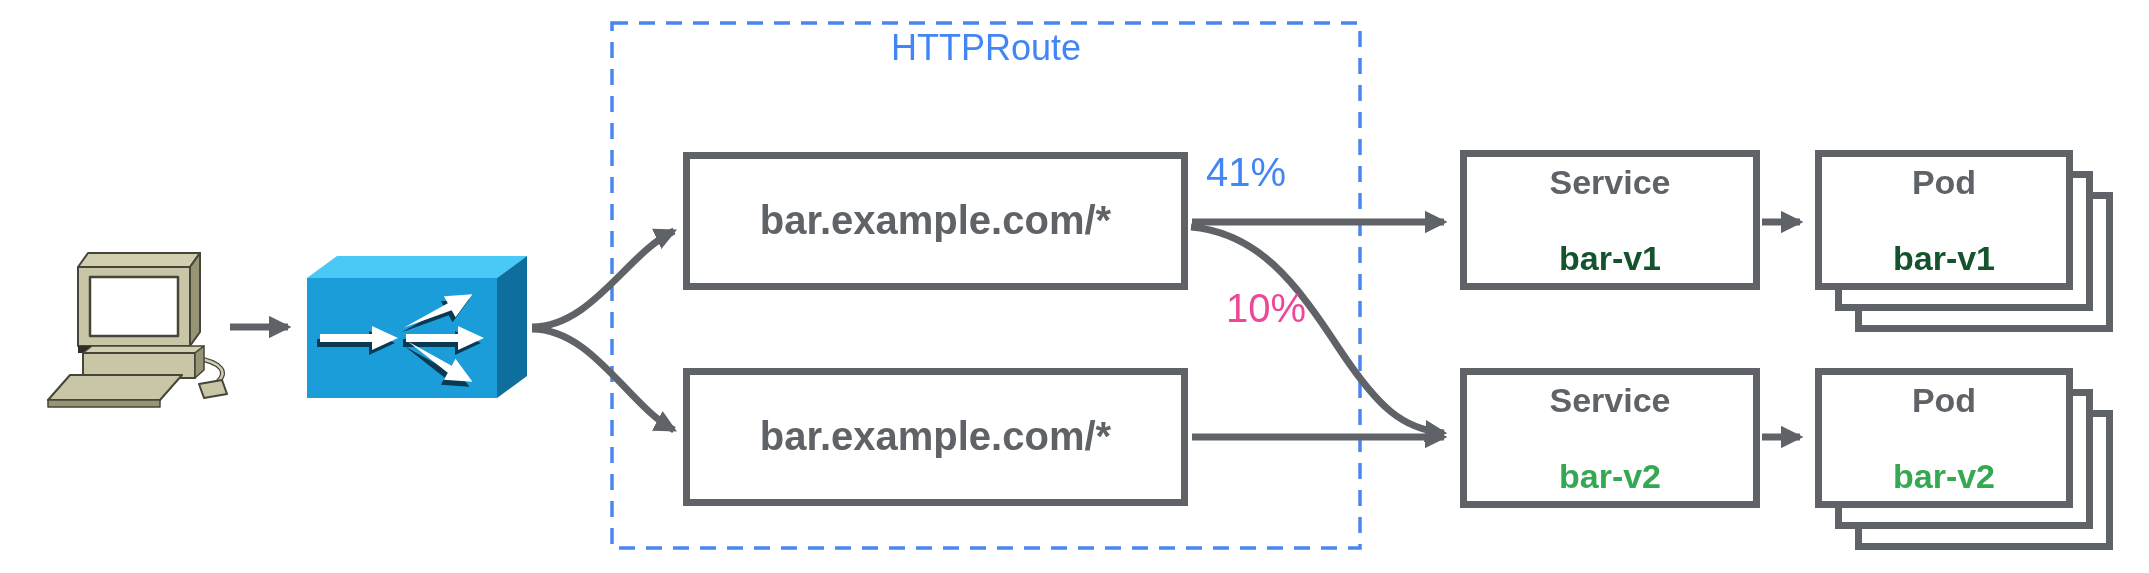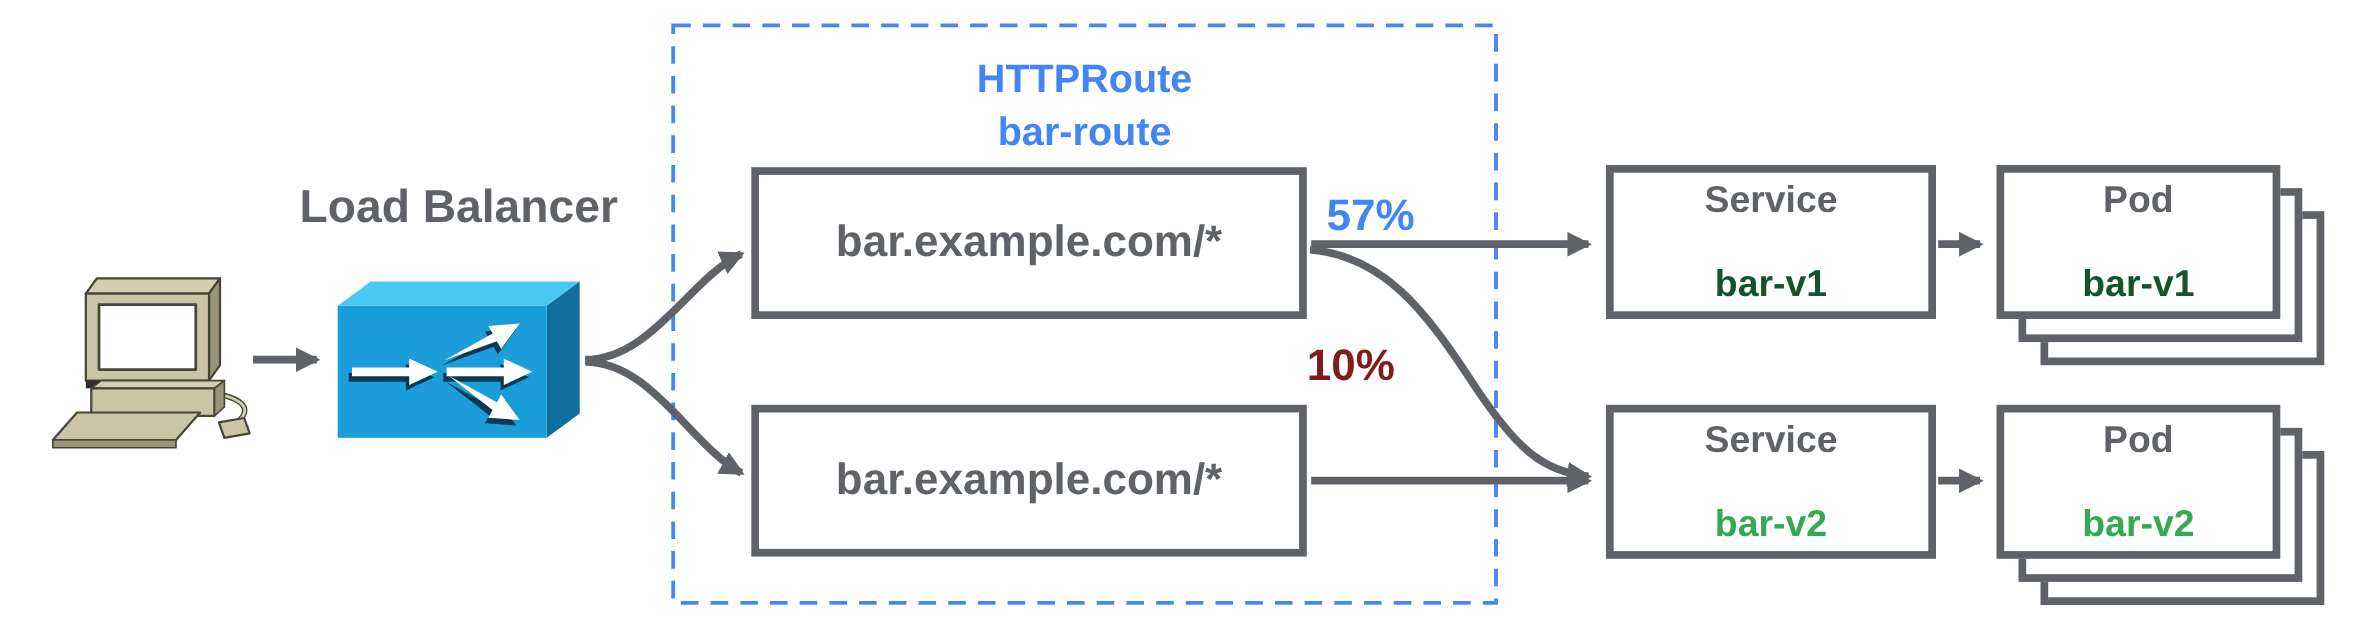--- a/index.html
+++ b/index.html
@@ -1,21 +1,21 @@
 <!DOCTYPE html>
 <html><head>
 <meta charset="utf-8">
 <style>
   html,body{margin:0;padding:0;background:#ffffff;}
   .canvas{
     position:relative;width:2149px;height:573px;background:#ffffff;overflow:hidden;
     font-family:"Liberation Sans", sans-serif;
   }
   .overlay{position:absolute;left:0;top:0;z-index:0;}
-  .label{position:absolute;z-index:2;font-weight:700;white-space:nowrap;margin-top:24px;}
+  .label{position:absolute;z-index:2;font-weight:400;white-space:nowrap;}
   .lb-label{left:217px;top:140px;width:400px;text-align:center;font-size:42px;color:#5f6368;}
   .route-title{left:786px;top:24px;width:400px;text-align:center;font-size:36px;line-height:1.32;color:#4285f4;}
   .box{
     position:absolute;z-index:1;background:#ffffff;border:7px solid #5f6368;box-sizing:border-box;
     display:flex;flex-direction:column;align-items:center;justify-content:center;
     font-weight:700;font-size:40px;line-height:1.38;color:#5f6368;text-align:center;
   }
   .rule1{left:683px;top:152px;width:505px;height:138px;}
   .rule2{left:683px;top:368px;width:505px;height:138px;}
   .node{font-size:34px;line-height:1.42;gap:28px;}
@@ -25,21 +25,21 @@
   .stack1{left:1815px;top:150px;}
   .stack2{left:1815px;top:368px;}
   .pod-layer{position:absolute;background:#ffffff;border:7px solid #5f6368;box-sizing:border-box;
     width:258px;height:140px;}
   .layer3{left:40px;top:42px;z-index:1;}
   .layer2{left:20px;top:21px;z-index:2;}
   .pod-front{position:absolute;left:0;top:0;z-index:3;width:258px;height:140px;
     display:flex;flex-direction:column;align-items:center;justify-content:center;}
   .pct{font-size:40px;}
   .pct90{left:1206px;top:150px;color:#4285f4;}
-  .pct10{left:1188px;top:286px;color:#7f1d1d;}
+  .pct10{left:1226px;top:286px;color:#ec4899;}
   .text-blue{color:#14532d;}
   .text-green{color:#34a853;}
 </style>
 </head>
 <body>
 
 <div class="canvas">
 
   <svg class="overlay" width="2149" height="573" viewBox="0 0 2149 573">
     <defs>
@@ -99,28 +99,26 @@
       <path d="M532,327 C592,327 628,252 674,231" marker-end="url(#ah)"></path>
       <path d="M532,329 C592,329 628,405 674,430" marker-end="url(#ah)"></path>
       <path d="M1192,222 H1444" marker-end="url(#ah)"></path>
       <path d="M1191,227 C1258,233 1295,281 1340,350 C1378,407 1402,429 1444,433" marker-end="url(#ah)"></path>
       <path d="M1192,437 H1444" marker-end="url(#ah)"></path>
       <path d="M1762,222 H1800" marker-end="url(#ah)"></path>
       <path d="M1762,437 H1800" marker-end="url(#ah)"></path>
     </g>
   </svg>
 
-  <div class="label lb-label">Load Balancer</div>
 
   <div class="label route-title">
     <div>HTTPRoute</div>
-    <div>bar-route</div>
   </div>
 
-  <div class="label pct pct90">57%</div>
+  <div class="label pct pct90">41%</div>
   <div class="label pct pct10">10%</div>
 
   <div class="box rule1">
     <div>bar.example.com/*</div>
   </div>
   <div class="box rule2">
     <div>bar.example.com/*</div>
   </div>
 
   <div class="box node svc1">

